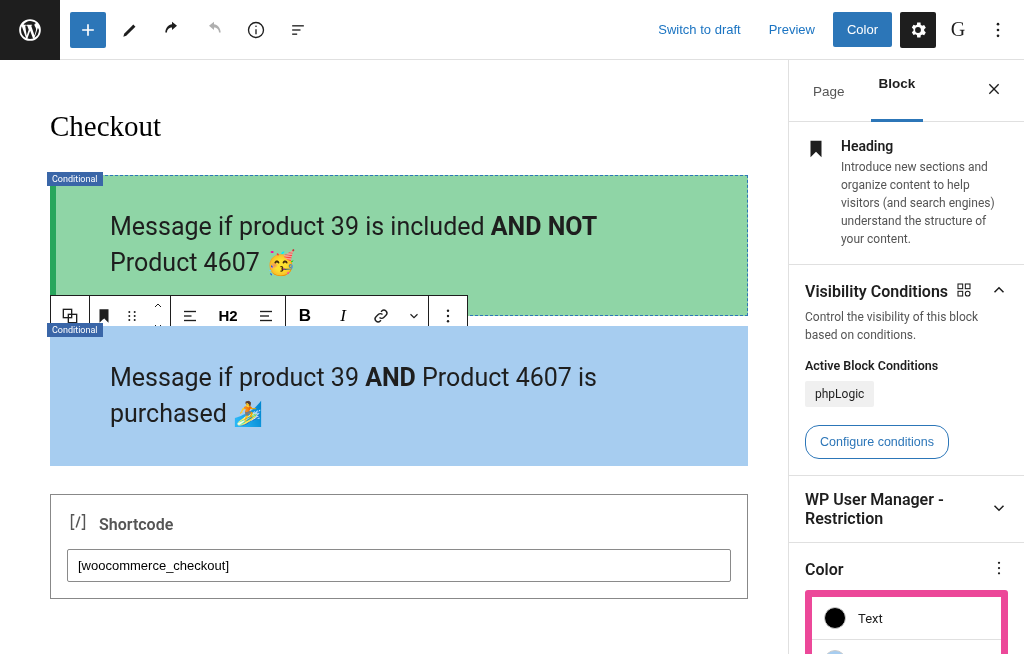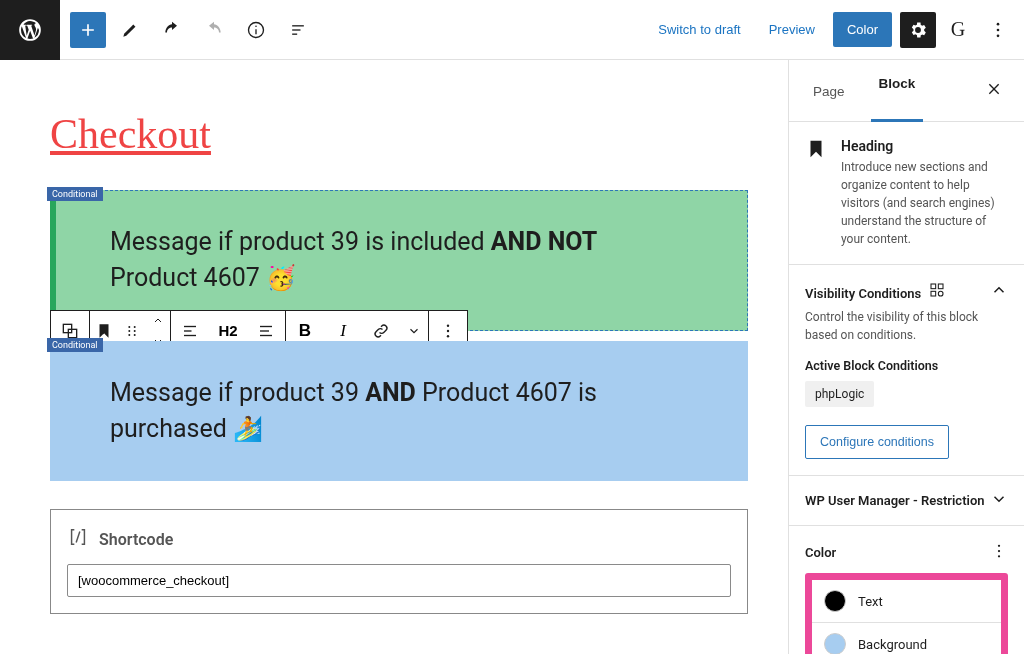--- a/index.html
+++ b/index.html
@@ -18,21 +18,21 @@
   .sq-btn.faded svg { opacity: .35; }
   .spacer { flex: 1; }
   .top-right { display: flex; align-items: center; gap: 8px; padding-right: 8px; }
   .link-btn { color: #1b74c2; background: none; border: none; padding: 8px 10px; font-size: 13px; cursor: pointer; }
   .primary-btn { background: #2c76b8; color: #fff; border: none; padding: 10px 14px; font-size: 13px; border-radius: 2px; cursor: pointer; }
   .avatar { width: 28px; height: 28px; display: flex; align-items: center; justify-content: center; font-family: Georgia, serif; font-size: 20px; }
 
   
   .main { flex: 1; display: flex; overflow: hidden; }
   .canvas { flex: 1; padding: 50px 40px 40px 50px; overflow: auto; }
-  .page-title { font-family: Georgia, 'Times New Roman', serif; font-size: 42px; font-weight: 400; color: #ef4444; margin-bottom: 32px; text-decoration: underline; }
+  .page-title { font-family: Georgia, 'Times New Roman', serif; font-size: 29px; font-weight: 400; color: #000000; margin-bottom: 32px; }
 
   .block-wrap { position: relative; margin-bottom: 10px; }
   .cond-label { position: absolute; top: -3px; left: -3px; background: #3a66a8; color: #fff; font-size: 9px; padding: 2px 5px; font-weight: 400; }
   .cond-box { padding: 34px 60px; font-size: 25px; line-height: 1.45; }
   .green { background: #8fd5a6; outline: 1px dashed #2c76b8; outline-offset: -1px; }
   .green-bar { position: absolute; left: 0; top: -2px; bottom: 0; width: 6px; background: #28a65c; }
   .blue { background: #a7cdf0; }
   .cond-box strong { font-weight: 700; }
 
   
@@ -54,25 +54,25 @@
 
   
   .sidebar { width: 236px; border-left: 1px solid #e0e0e0; display: flex; flex-direction: column; overflow: auto; }
   .tabs { display: flex; align-items: center; border-bottom: 1px solid #e0e0e0; padding: 0 16px; position: relative; }
   .tab { padding: 16px 8px 14px; font-size: 13.5px; color: #555; border: none; background: none; cursor: pointer; margin-right: 18px;}
   .tab.active { color: #1e1e1e; font-weight: 600; border-bottom: 3px solid #2c76b8; margin-bottom: -1px; padding-bottom: 28px;}
   .tab-close { margin-left: auto; border:none; background:none; cursor:pointer; padding:6px;}
   .panel { padding: 16px; border-bottom: 1px solid #e0e0e0; }
   .panel.tight { padding: 14px 16px; }
   .panel-h { display: flex; align-items: center; justify-content: space-between; }
-  .panel-h .title { font-weight: 600; font-size: 13px; display: flex; align-items: flex-end; gap: 8px;}
+  .panel-h .title { font-weight: 600; font-size: 16px; display: flex; align-items: center; gap: 8px;}
   .panel small { display: block; color: #555; font-size: 12px; line-height: 1.5; margin-top: 6px; }
   .panel .sub { font-weight: 600; font-size: 12.5px; margin-top: 14px; }
   .chip { display: inline-block; background: #f0f0f0; padding: 6px 10px; font-size: 12px; margin-top: 8px; border-radius: 2px;}
-  .outline-btn { border: 1px solid #2c76b8; color: #2c76b8; background: #fff; padding: 9px 14px; font-size: 12.5px; border-radius: 2px; margin-top: 18px; cursor: pointer; }
+  .outline-btn { border: 1px solid #2c76b8; color: #2c76b8; background: #fff; padding: 9px 14px; font-size: 12.5px; border-radius: 14px; margin-top: 18px; cursor: pointer; }
   .color-row { display: flex; align-items: center; gap: 12px; padding: 10px 0; font-size: 13px;}
   .swatch { width: 22px; height: 22px; border-radius: 50%; border: 1px solid #ccc; }
   .swatch.text { background: #000; }
   .swatch.bg { background: #a7cdf0; }
   .heading-intro { display:flex; gap:14px; }
   .heading-intro .htitle { font-weight:600; font-size:14px; margin-bottom:4px;}
   .heading-intro .hdesc { font-size:12px; color:#555; line-height:1.5;}
   .emoji { font-size: 24px; }
 </style>
 </head>

